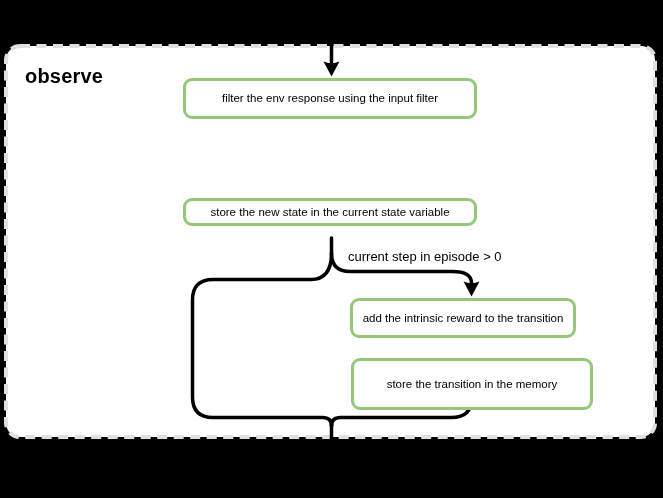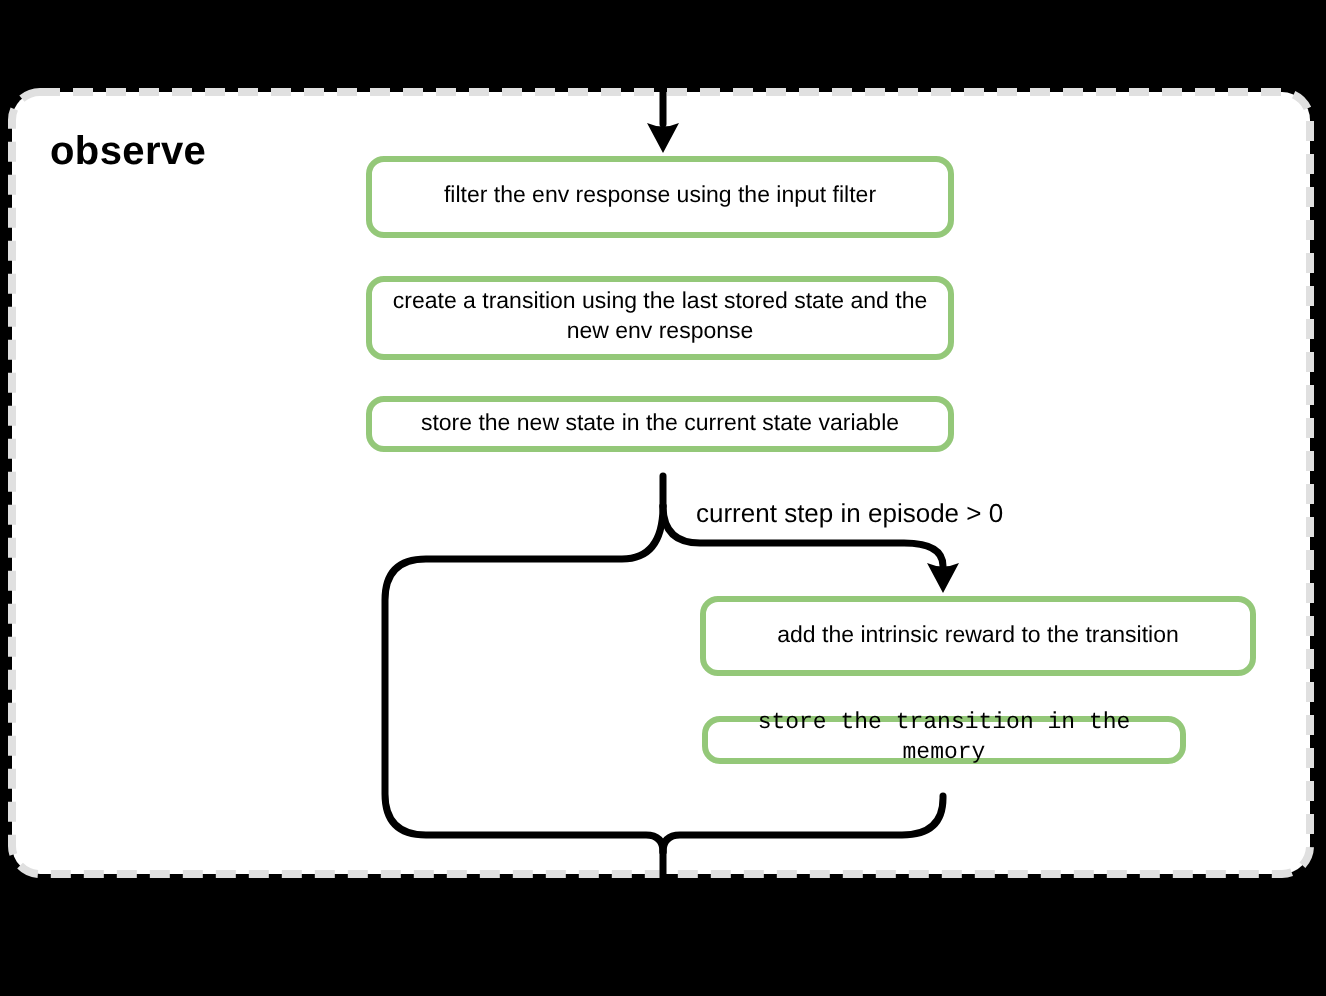--- a/index.html
+++ b/index.html
@@ -44,22 +44,22 @@
     justify-content:center;
     text-align:center;
     font-size:11.5px;
     line-height:1.28;
     color:var(--text-color);
     padding:2px 9px;
   }
   .step-0{left:183px;top:78px;width:294px;height:41px;}
   .step-1{left:183px;top:138px;width:294px;height:42px;}
   .step-2{left:183px;top:198px;width:294px;height:28px;}
-  .branch-0{left:350px;top:298px;width:278px;height:40px;}
-  .branch-1{left:351px;top:358px;width:242px;height:24px;font-family:Liberation Mono, monospace;}
+  .branch-0{left:350px;top:298px;width:226px;height:40px;}
+  .branch-1{left:351px;top:358px;width:242px;height:52px;}
   .condition-label{
     position:absolute;
     left:348px;top:249px;
     font-size:13px;
     font-weight:400;
     color:var(--text-color);
     white-space:nowrap;
   }
   .connector{
     fill:none;
@@ -102,23 +102,20 @@
 
     <path class="connector" d="M 331.5 421 L 331.5 441"></path>
   </svg>
 
   <div class="panel-title">observe</div>
 
   <div class="step-box step-0">
     <span>filter the env response using the input filter</span>
   </div>
 
-  <div class="step-box step-1">
-    <span>create a transition using the last stored state and the new env response</span>
-  </div>
 
   <div class="step-box step-2">
     <span>store the new state in the current state variable</span>
   </div>
 
   <div class="condition-label">current step in episode &gt; 0</div>
 
   <div class="step-box branch-0">
     <span>add the intrinsic reward to the transition</span>
   </div>

